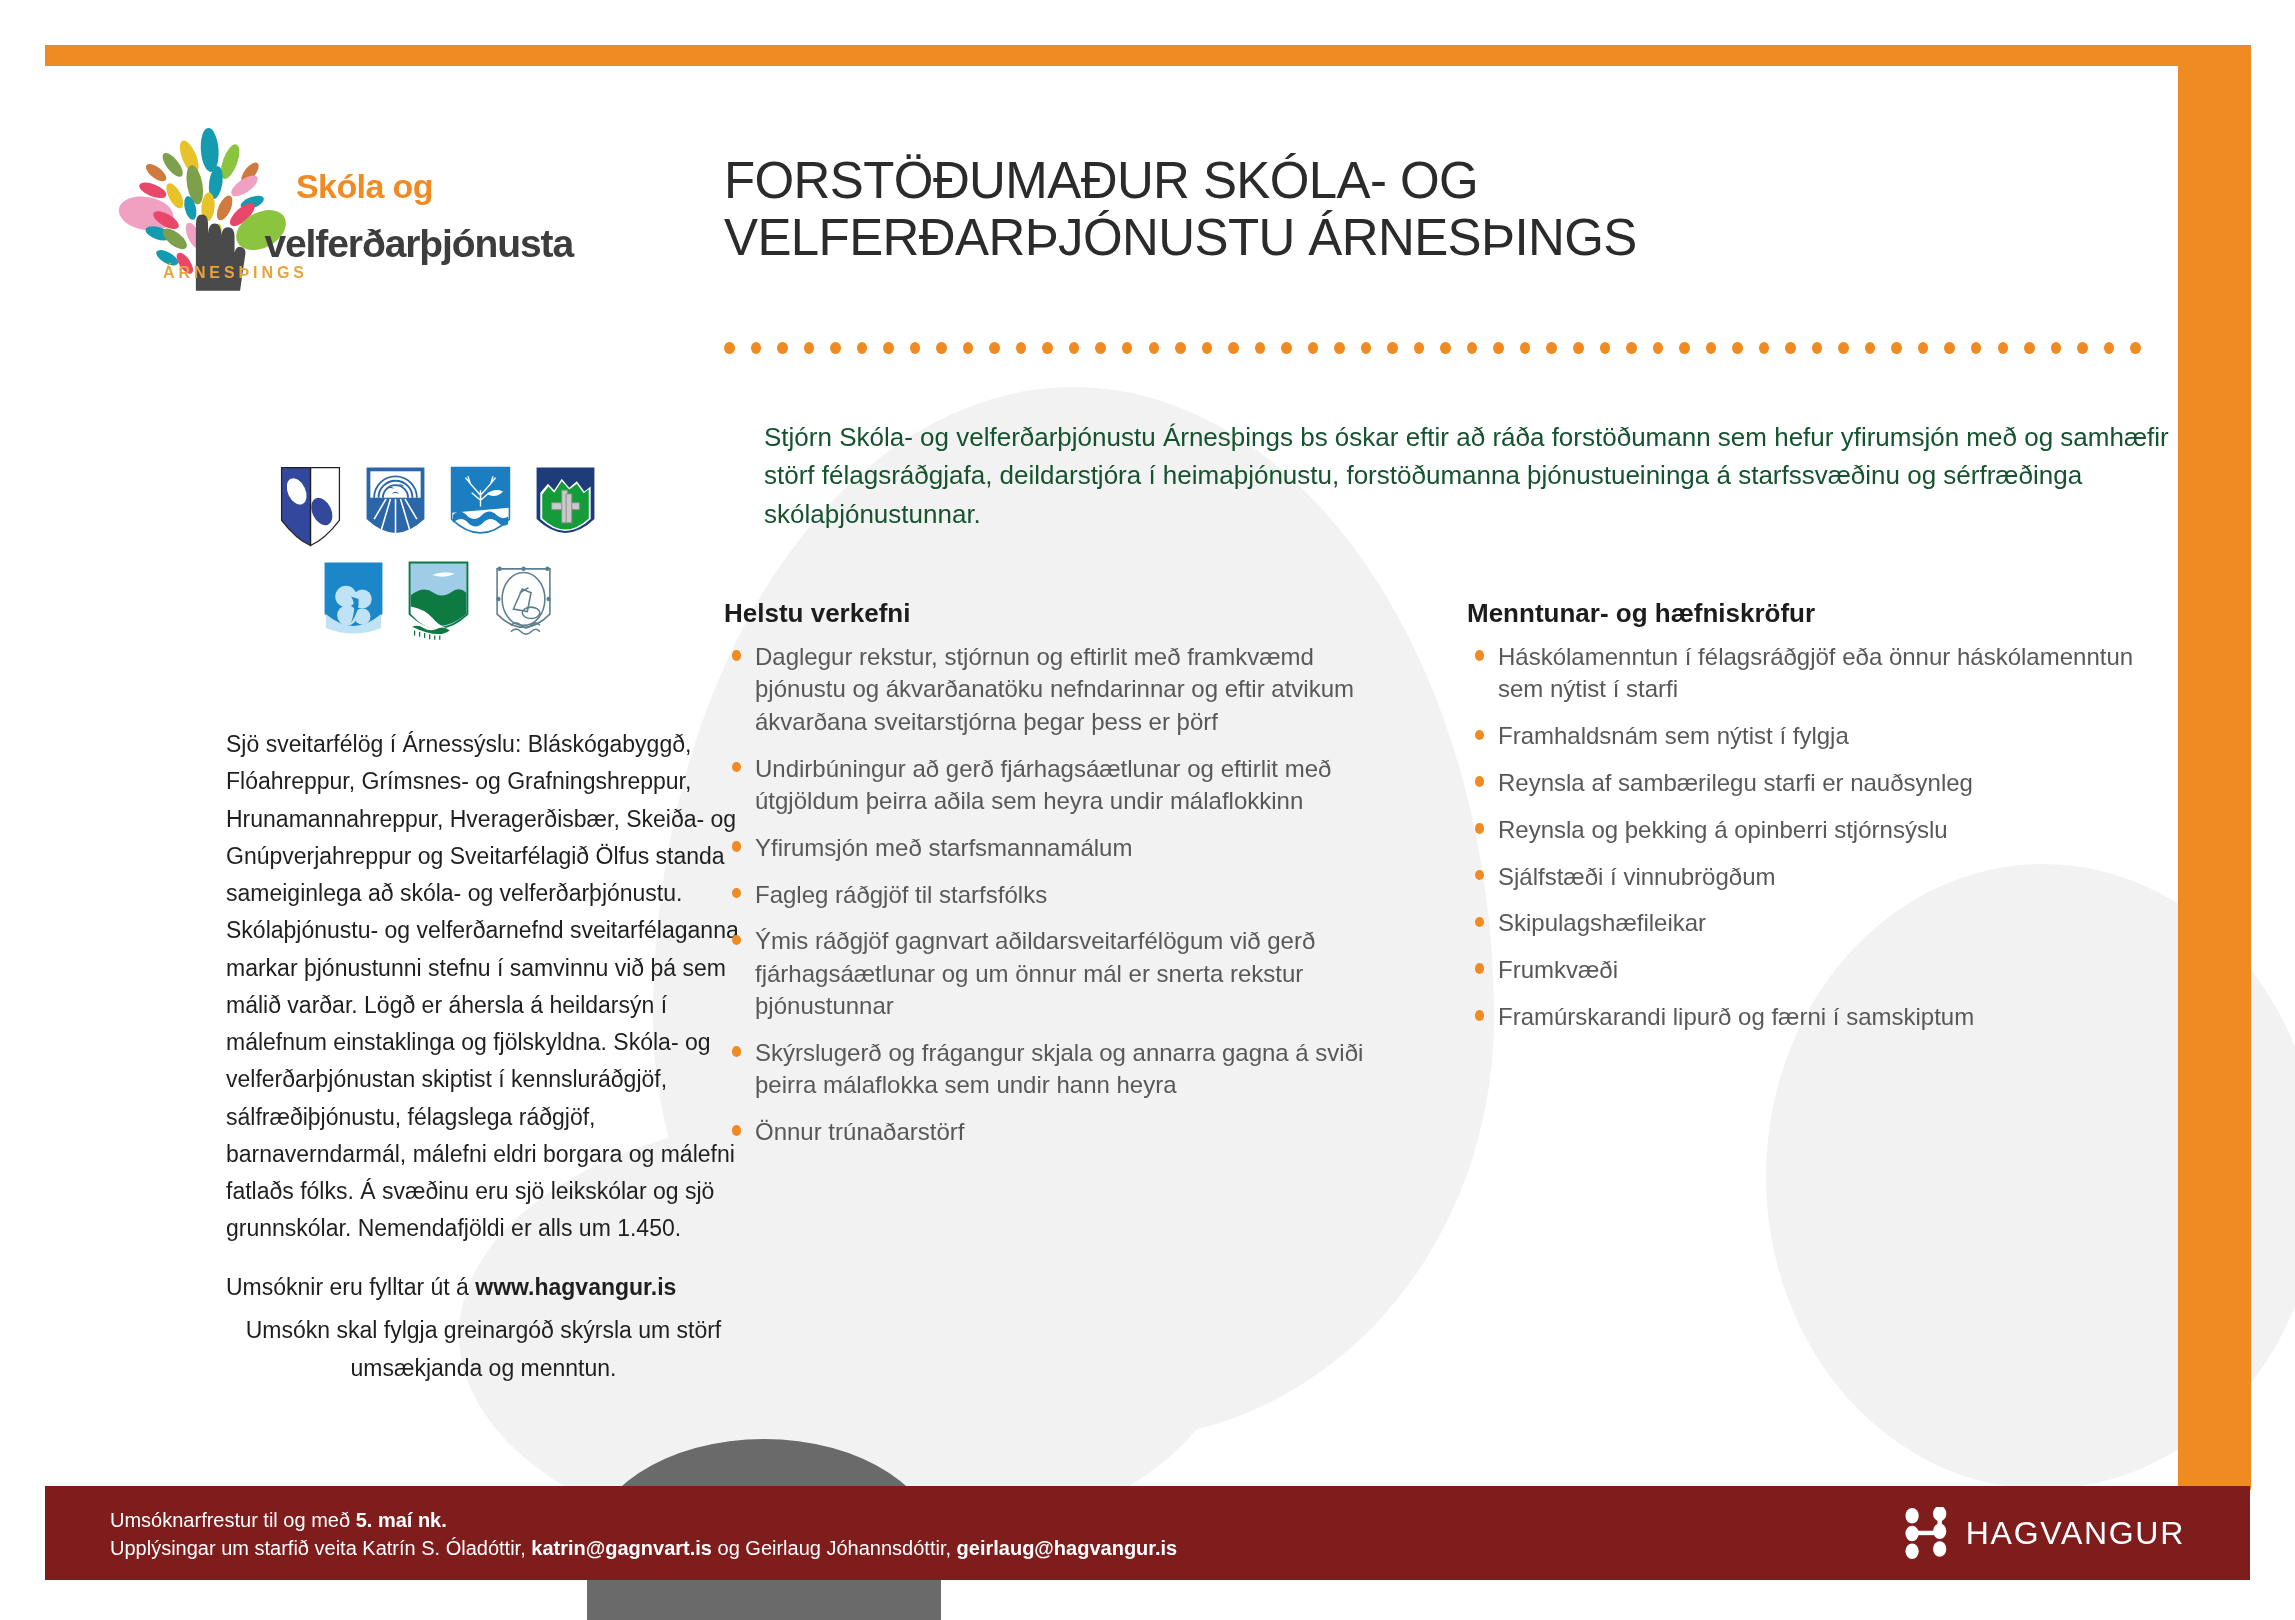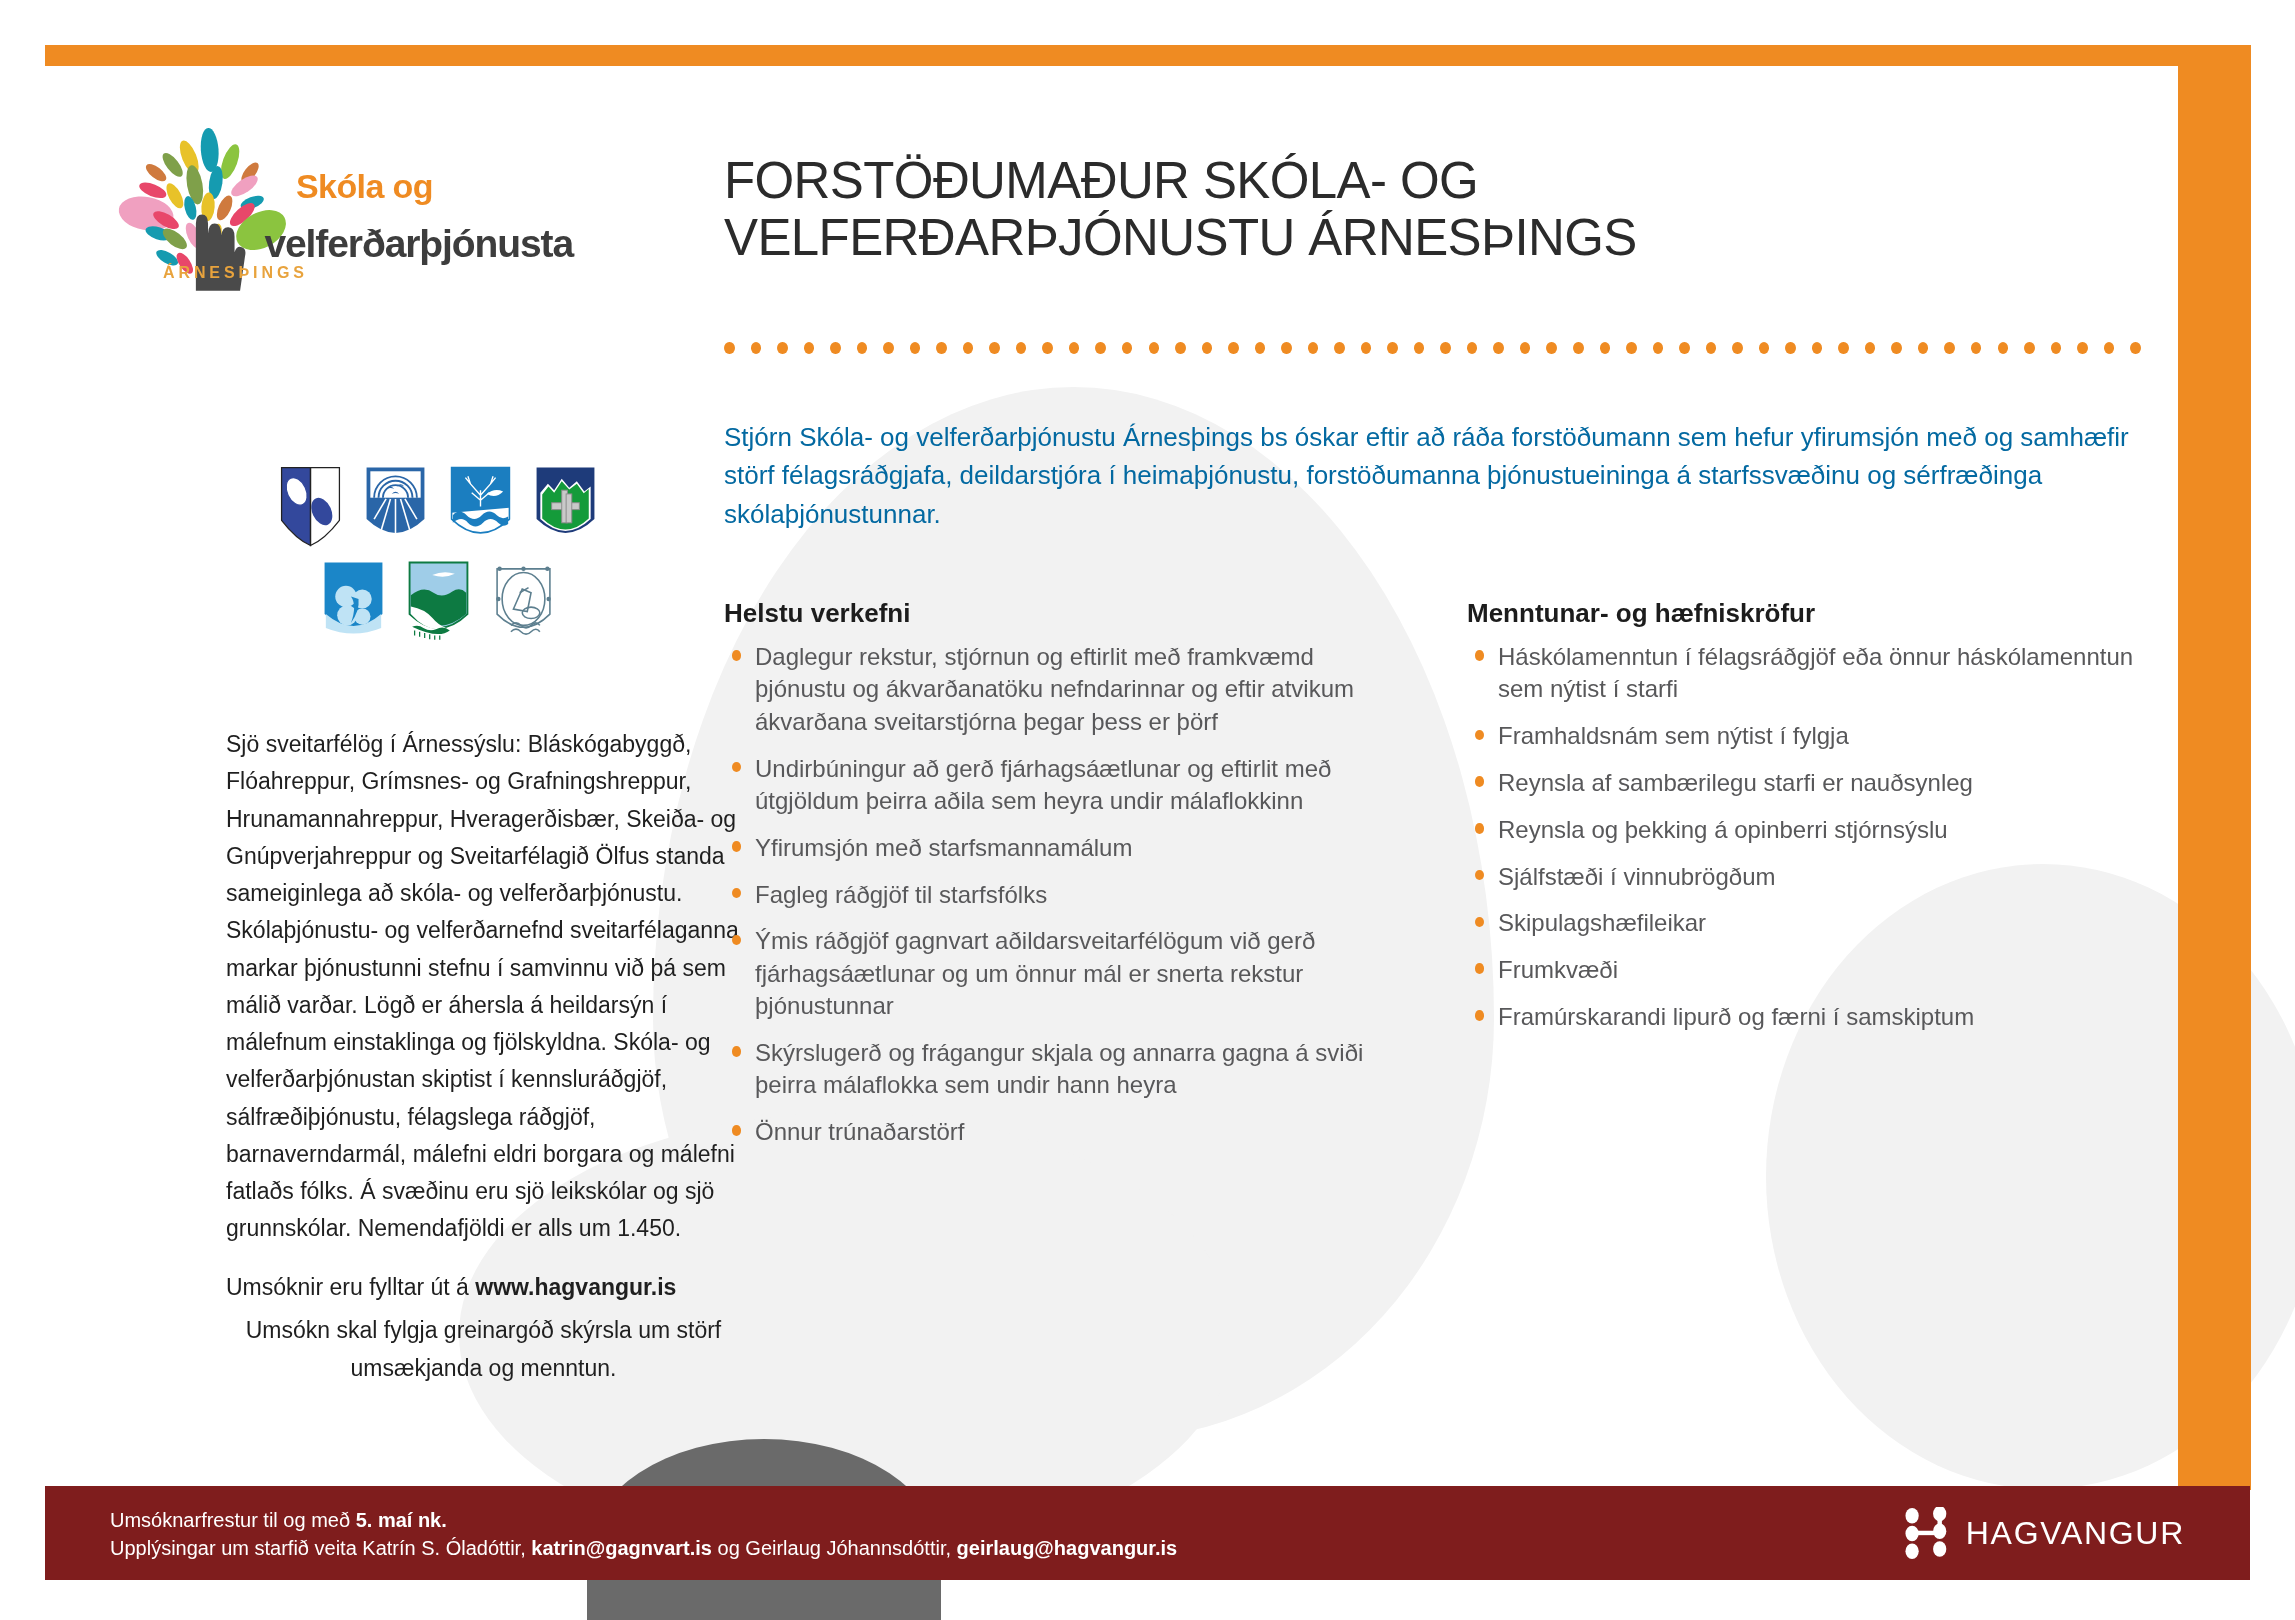--- a/index.html
+++ b/index.html
@@ -46,22 +46,22 @@
   .side-text .bold{font-weight:bold;}
 
   
   .title{position:absolute;left:724px;top:152px;width:1450px;
     font-size:51px;font-weight:normal;color:#2b2b2b;line-height:1.12;
     letter-spacing:-0.6px;}
   .dots{position:absolute;left:724px;top:342px;width:1417px;height:16.6px;
     display:flex;gap:0px;justify-content:space-between;}
   .dot{width:10.5px;height:12px;background:#ef8b22;border-radius:50%;}
 
-  .intro{position:absolute;left:724px;top:418px;width:1417px;
-    font-size:26px;line-height:1.48;color:#0369a1;}
+  .intro{position:absolute;left:764px;top:418px;width:1417px;
+    font-size:26px;line-height:1.48;color:#14532d;}
 
   
   .col-mid{position:absolute;left:724px;top:598px;width:653px;}
   .col-right{position:absolute;left:1467px;top:598px;width:692px;}
   .col-head{font-size:26px;font-weight:bold;color:#1c1c1c;margin-bottom:12px;}
   ul.blist{list-style:none;margin:0;padding:0;}
   ul.blist li{position:relative;padding-left:31px;margin-bottom:14.4px;
     font-size:24px;line-height:1.35;color:#58585a;}
   ul.blist li::before{content:"";position:absolute;left:7.7px;top:9.4px;
     width:9.4px;height:10.5px;background:#ef8b22;border-radius:50%;}

